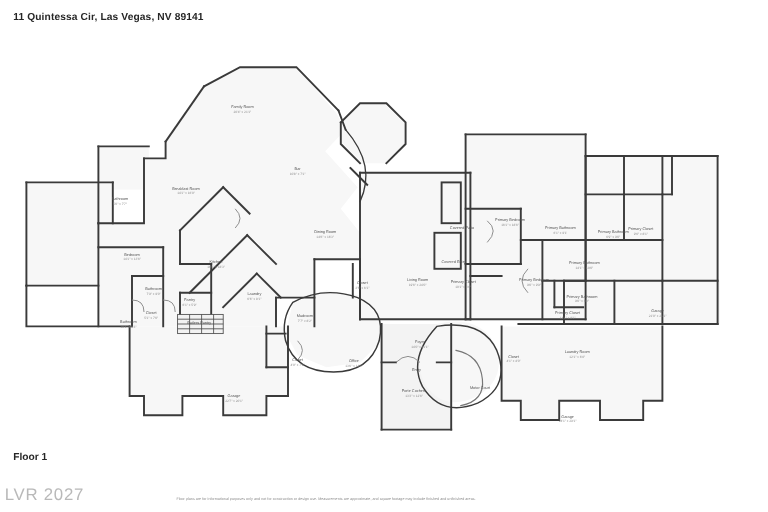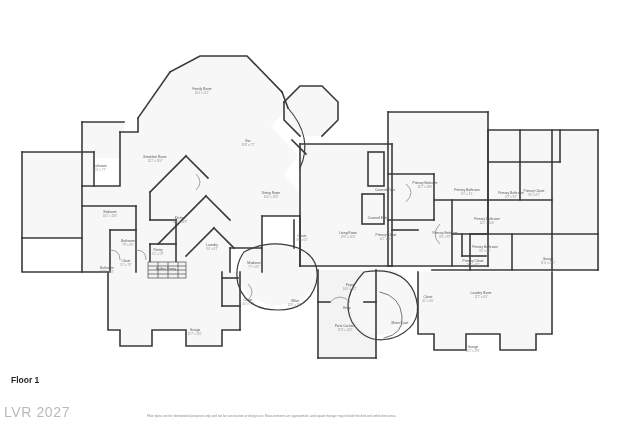--- a/index.html
+++ b/index.html
@@ -75,20 +75,21 @@
     letter-spacing: 0.02px;
     color: #8a8a8a;
     white-space: nowrap;
   }
 </style>
 </head>
 <body>
 
 <div id="page">
 
+  <div id="address-title">11 Quintessa Cir, Las Vegas, NV 89141</div>
 
   <div id="plan-wrap">
     <svg id="plan-svg" viewBox="0 0 640 340" xmlns="http://www.w3.org/2000/svg">
 
       <g>
 
         <polygon points="138,84 170,38 200,22 247,22 280,60 288,74 271,92 298,122 284,140 300,160 300,182 262,182 262,214 230,214 230,238 82,238 82,152 120,152 120,98 138,98" fill="#f7f7f7"></polygon>
 
         <polygon points="284,68 300,52 322,52 338,68 338,86 322,102 300,102 284,86" fill="#f7f7f7"></polygon>
 

